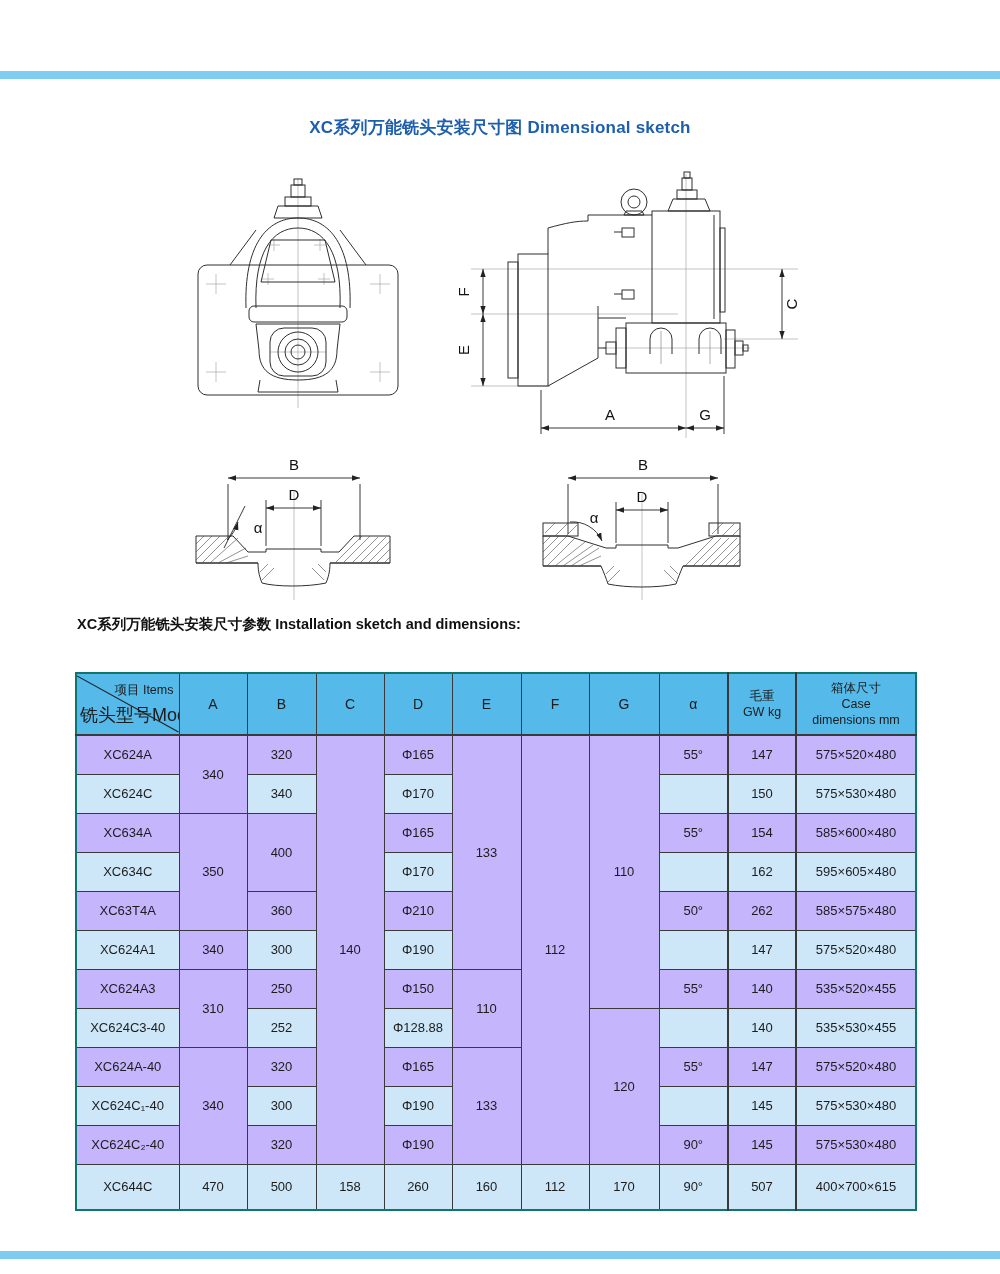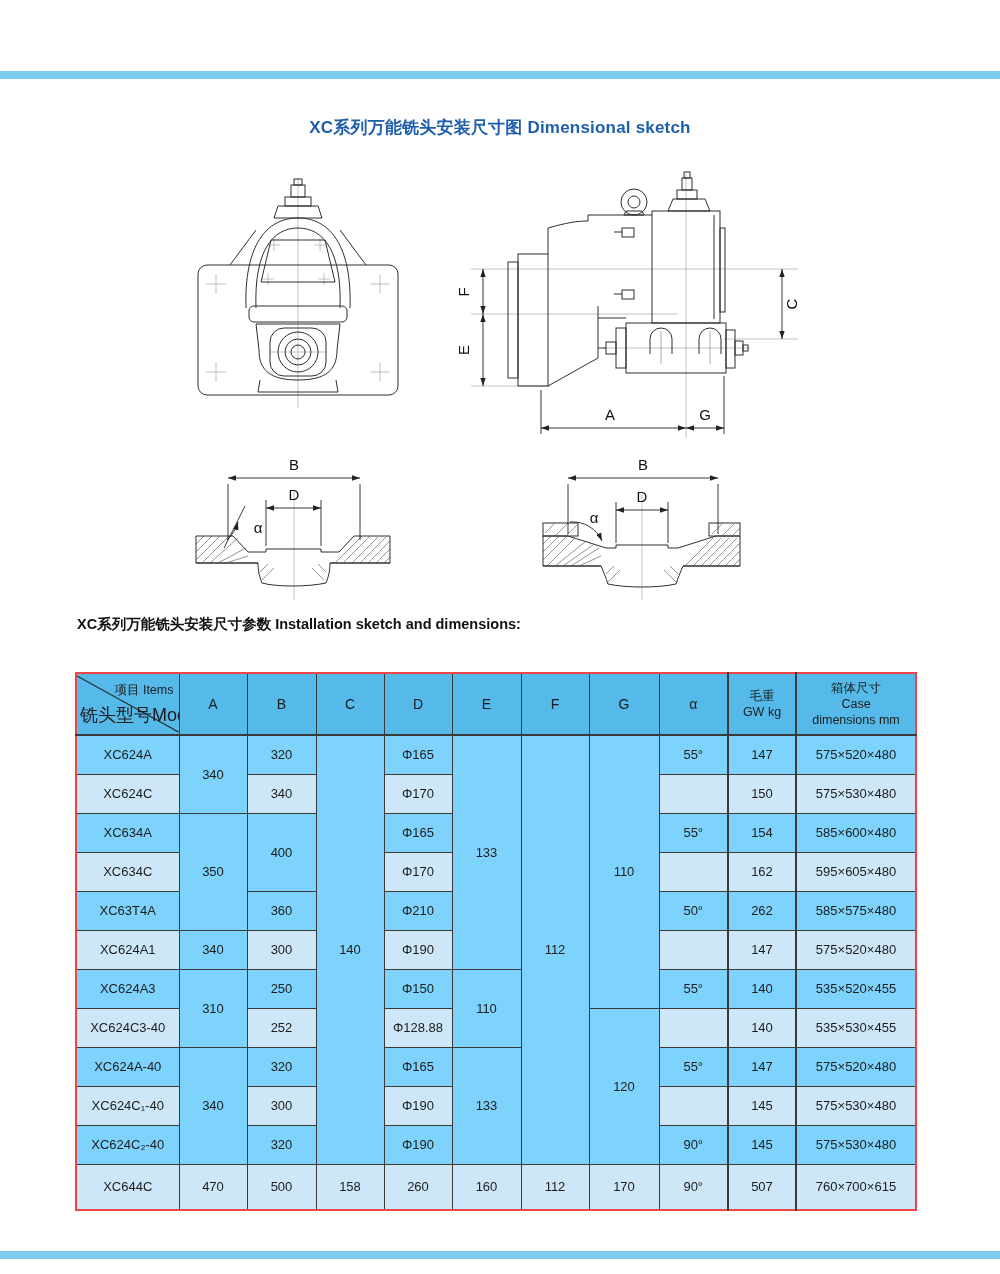--- a/index.html
+++ b/index.html
@@ -13,29 +13,29 @@
 .section-heading{position:absolute;top:615px;left:77px;font-size:14.5px;font-weight:700;color:#111}
 .drawing{position:absolute}
 #front-view{left:170px;top:172px}
 #side-view{left:438px;top:166px}
 #section-left{left:178px;top:448px}
 #section-right{left:528px;top:448px}
 svg{display:block}
 svg text{font-family:"Liberation Sans","DejaVu Sans",sans-serif;fill:#111}
 .dim-label{font-size:15px}
 
-.dims-table{position:absolute;left:75px;top:672px;width:840px;border-collapse:collapse;table-layout:fixed;border:2px solid #ef4444}
+.dims-table{position:absolute;left:75px;top:672px;width:840px;border-collapse:collapse;table-layout:fixed;border:2px solid #0f766e}
 .dims-table th,.dims-table td{border:1px solid #3a3a3a;text-align:center;vertical-align:middle;font-size:13px;padding:0;overflow:hidden;white-space:nowrap}
 .dims-table td:nth-last-child(-n+2),.dims-table th:nth-last-child(-n+2){border-left-width:2px}
 .dims-table thead th{height:62px;background:var(--header-bg,#55b9e9);font-weight:400;border-bottom-width:2px}
 .dims-table thead th div{line-height:1.3;font-size:12.5px}
 .dims-table thead th div:only-child{font-size:14px}
 .dims-table tbody tr{height:39px}
 .dims-table tbody tr:last-child{height:46px}
-td.cw{background:#7dd3fc}
+td.cw{background:#c4b5fd}
 td.cb{background:var(--stripe,#cde7f8)}
 th.corner{position:relative;background:var(--header-bg,#55b9e9)}
 .diag{position:absolute;left:0;top:0;width:100%;height:100%}
 .c-top{position:absolute;top:8px;right:5px;font-size:12.5px}
 .c-bottom{position:absolute;bottom:7px;left:3px;font-size:18px}
 </style>
 </head>
 <body>
 
 <div class="page">
@@ -386,20 +386,20 @@
           <td class="cb">XC644C</td>
           <td class="cb">470</td>
           <td class="cb">500</td>
           <td class="cb">158</td>
           <td class="cb">260</td>
           <td class="cb">160</td>
           <td class="cb">112</td>
           <td class="cb">170</td>
           <td class="cb">90°</td>
           <td class="cb">507</td>
-          <td class="cb">760×700×615</td>
+          <td class="cb">400×700×615</td>
         </tr>
       </tbody>
   </table>
 
   <div class="accent-bar bar-bottom"></div>
 
 </div>
 
 </body></html>

